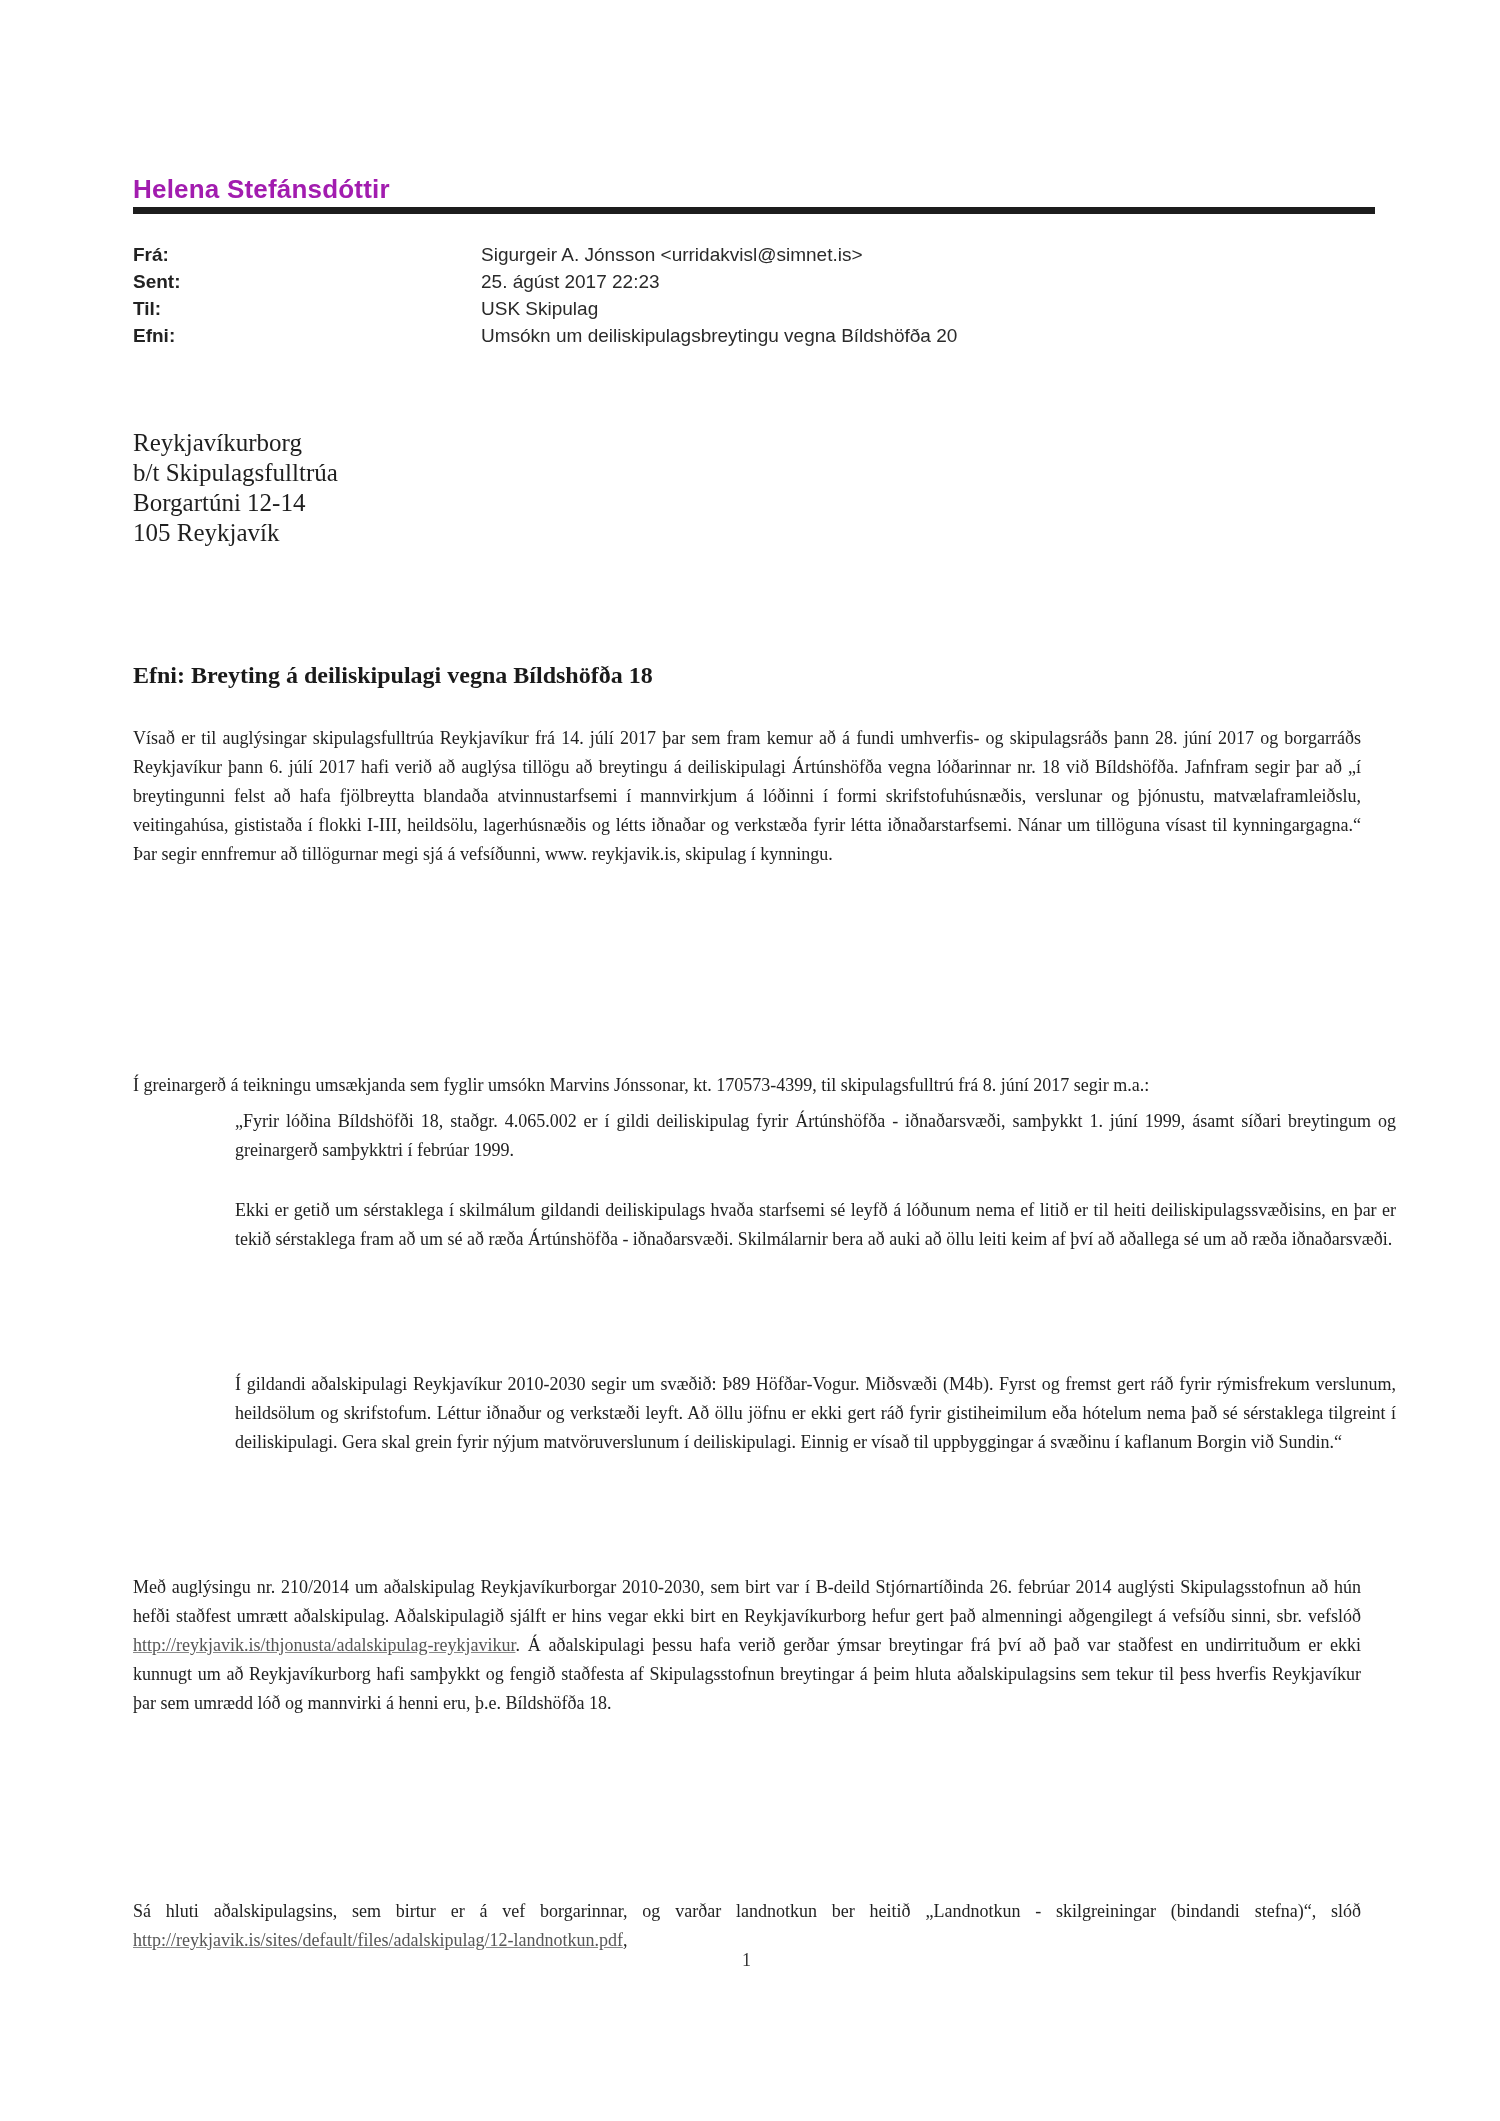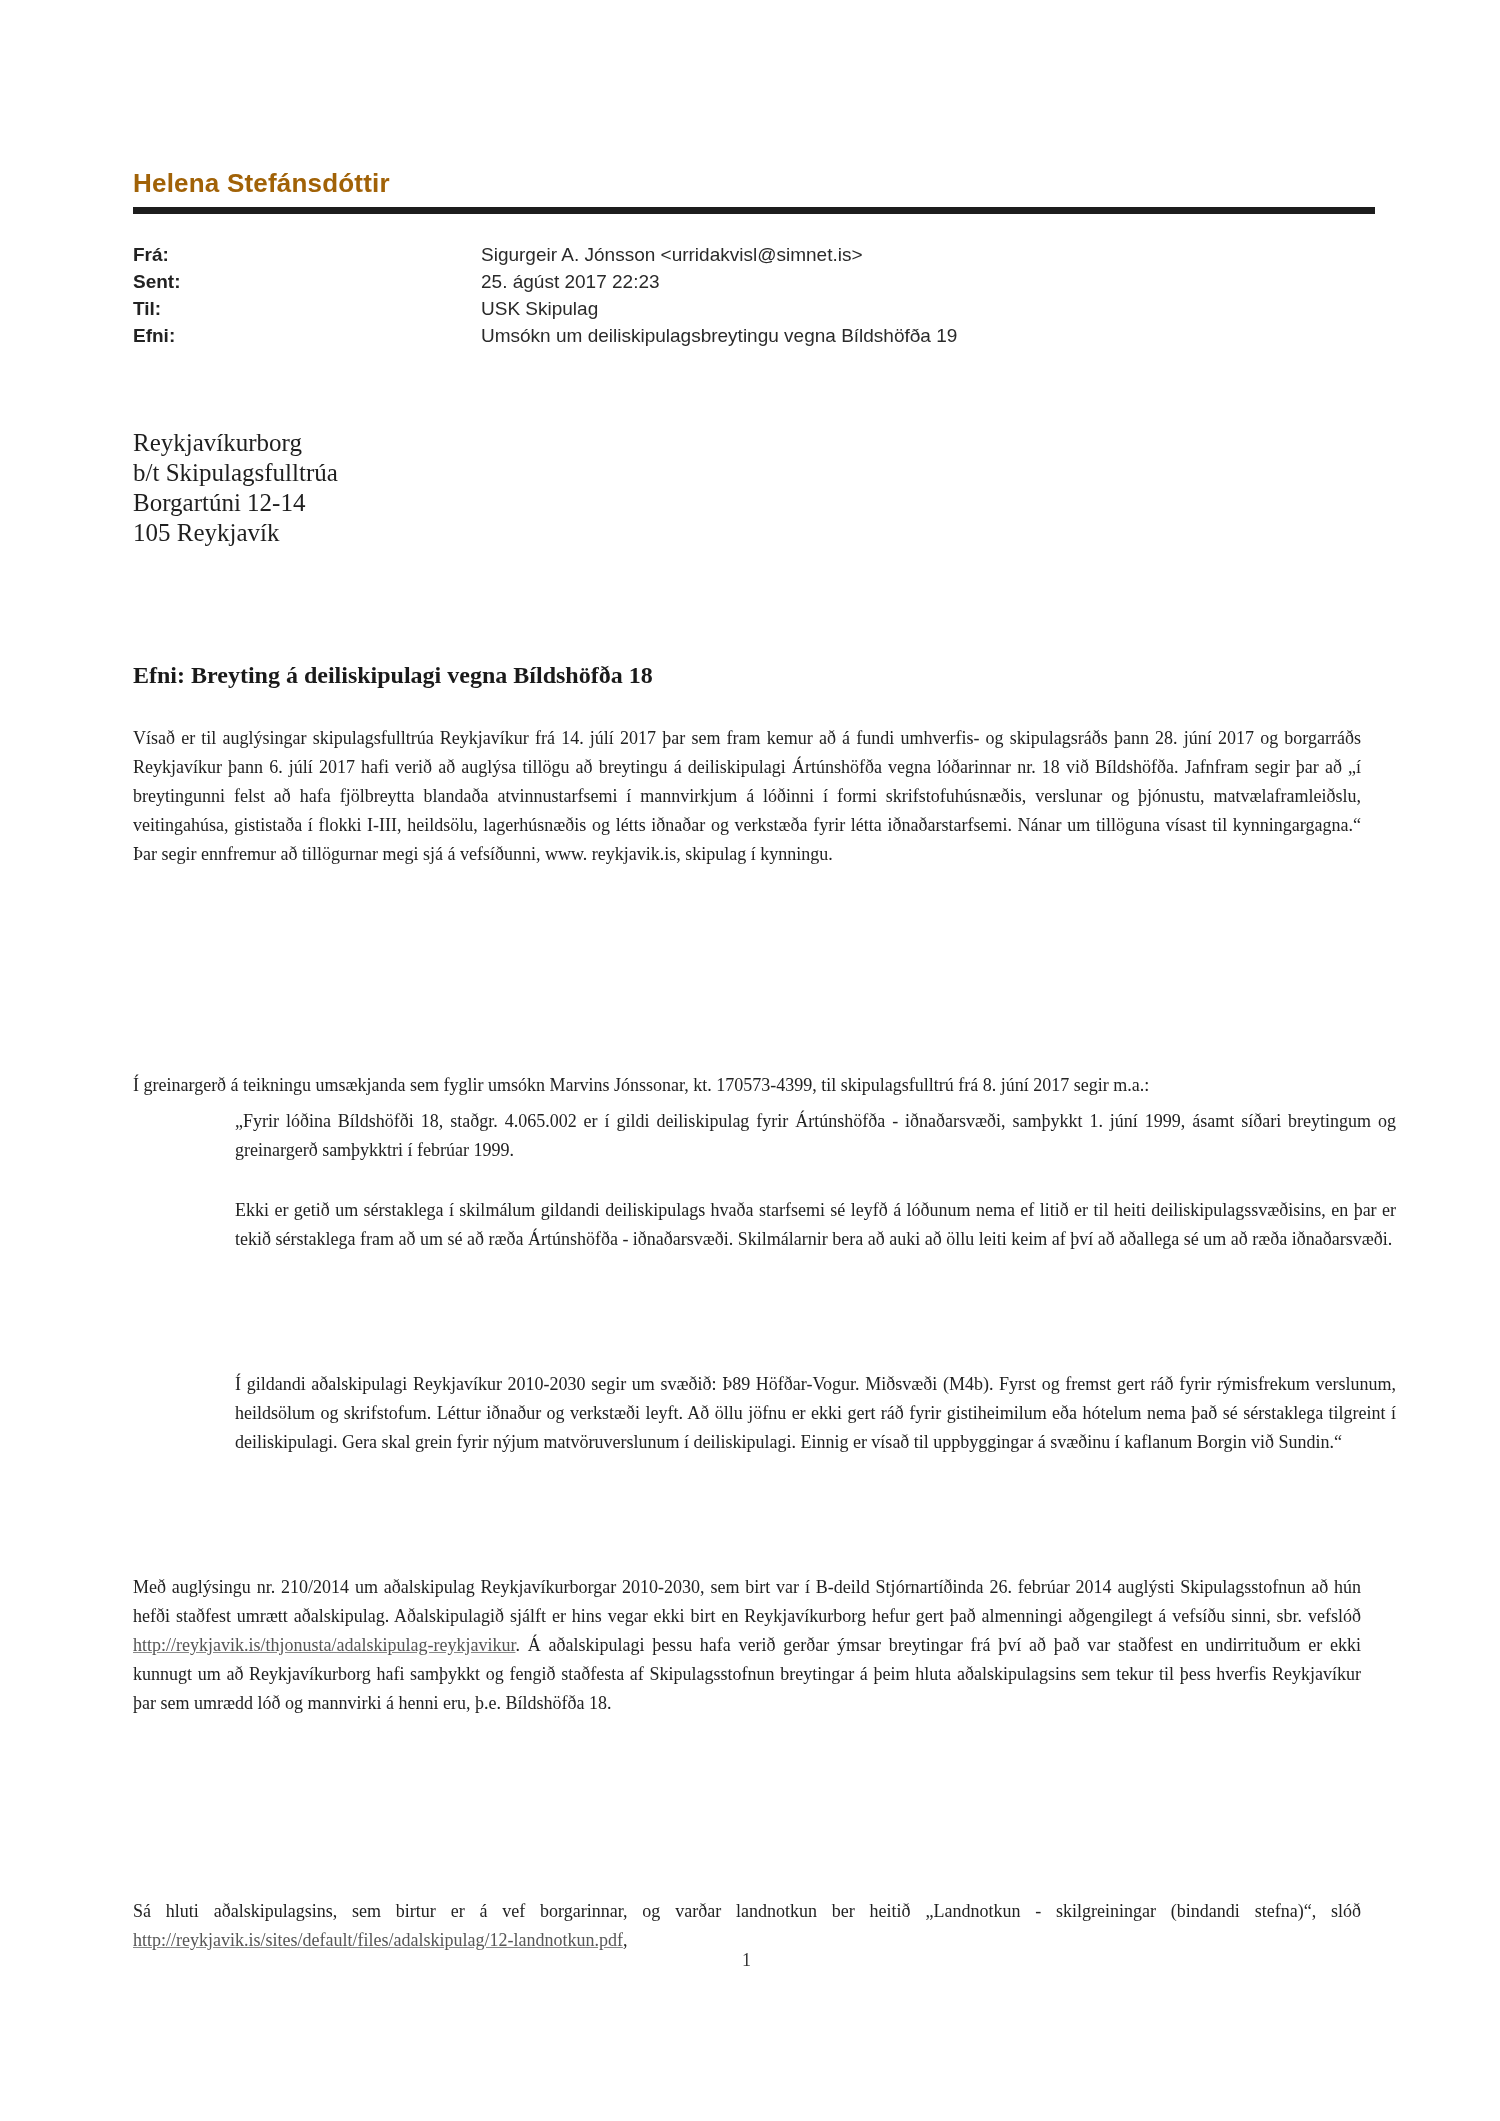--- a/index.html
+++ b/index.html
@@ -4,22 +4,22 @@
   <style>
     html, body { margin: 0; padding: 0; background: #ffffff; }
     body {
       width: 1500px; height: 2121px; position: relative; overflow: hidden;
       color: #1a1a1a;
     }
     .sans { font-family: "Liberation Sans", "DejaVu Sans", sans-serif; }
     .serif { font-family: "Liberation Serif", "DejaVu Serif", serif; }
 
     #sender-name {
-      position: absolute; left: 133px; top: 168px;
-      font-size: 26px; font-weight: bold; color: #a16207; letter-spacing: 0.2px; text-align: center;
+      position: absolute; left: 133px; top: 174px;
+      font-size: 26px; font-weight: bold; color: #a21caf; letter-spacing: 0.2px; text-align: center;
     }
     #header-rule {
       position: absolute; left: 133px; top: 207px; width: 1242px; height: 7px;
       background: #1d1d1d;
     }
     .hdr-row { position: absolute; left: 133px; font-size: 19px; height: 26px; }
     .hdr-label { position: absolute; left: 0; font-weight: bold; color: #222; width: 200px; }
     .hdr-value { position: absolute; left: 348px; color: #2a2a2a; white-space: nowrap; }
 
     #address {
@@ -55,21 +55,21 @@
 <div class="hdr-row sans" style="top:271px;">
   <span class="hdr-label">Sent:</span>
   <span class="hdr-value">25. ágúst 2017 22:23</span>
 </div>
 <div class="hdr-row sans" style="top:298px;">
   <span class="hdr-label">Til:</span>
   <span class="hdr-value">USK Skipulag</span>
 </div>
 <div class="hdr-row sans" style="top:325px;">
   <span class="hdr-label">Efni:</span>
-  <span class="hdr-value">Umsókn um deiliskipulagsbreytingu vegna Bíldshöfða 19</span>
+  <span class="hdr-value">Umsókn um deiliskipulagsbreytingu vegna Bíldshöfða 20</span>
 </div>
 
 <div id="address" class="serif">
   <div>Reykjavíkurborg</div>
   <div>b/t Skipulagsfulltrúa</div>
   <div>Borgartúni 12-14</div>
   <div>105 Reykjavík</div>
 </div>
 
 <div id="subject" class="serif">Efni: Breyting á deiliskipulagi vegna Bíldshöfða 18</div>

